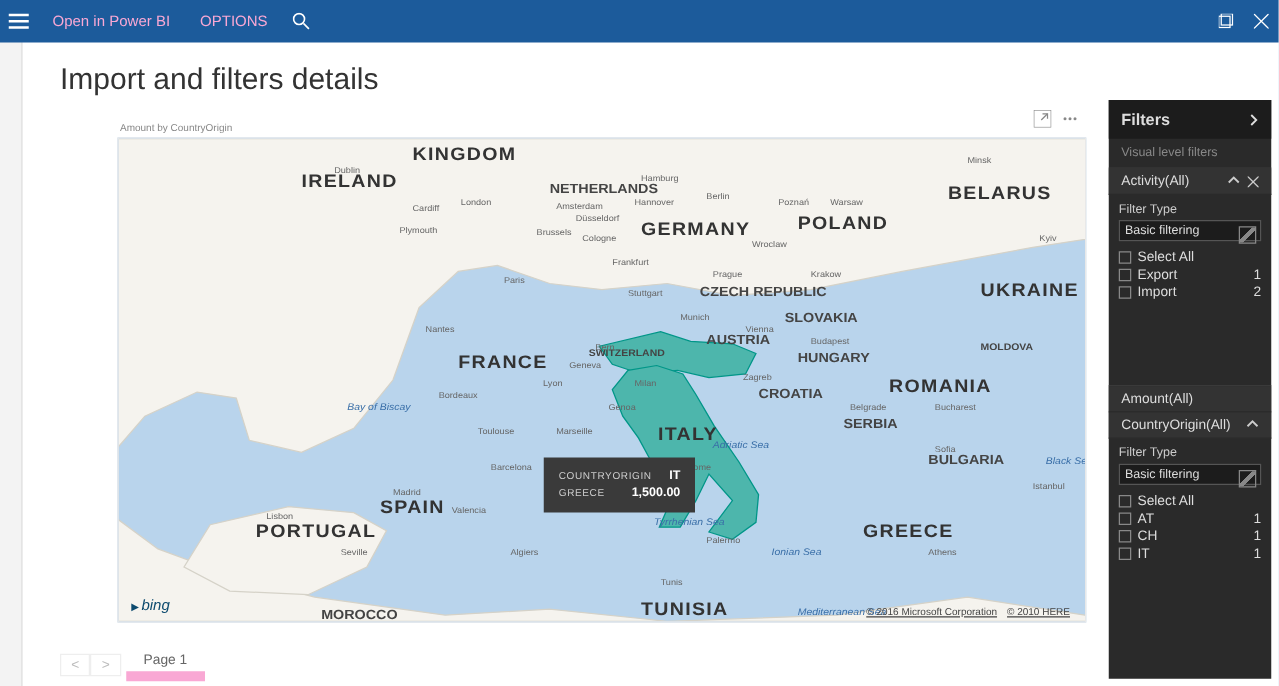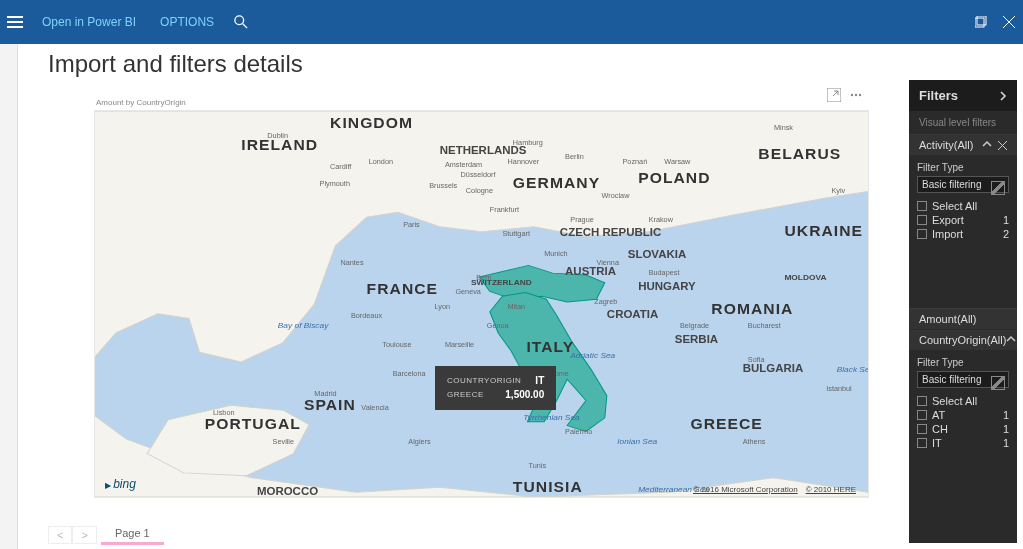--- a/index.html
+++ b/index.html
@@ -1,18 +1,18 @@
 <!DOCTYPE html>
 <html><head>
 <meta charset="utf-8">
 <style>
   * { margin: 0; padding: 0; box-sizing: border-box; font-family: "Segoe UI", Arial, sans-serif; }
   body { width: 1023px; height: 549px; overflow: hidden; background: #fff; position: relative; }
   .left-stripe { position: absolute; left: 0; top: 0; width: 18px; height: 100%; background: #f3f3f3; border-right: 1px solid #e0e0e0; z-index: 5; }
-  .titlebar { position: absolute; left: 0; top: 0; right: 0; height: 44px; background: #1c5b9b; display: flex; align-items: center; color: #7dd3fc; z-index: 20; }
+  .titlebar { position: absolute; left: 0; top: 0; right: 0; height: 34px; background: #1c5b9b; display: flex; align-items: center; color: #f9a8d4; z-index: 20; }
   .hamburger { width: 30px; height: 30px; display: flex; align-items: center; justify-content: center; cursor: pointer; }
   .hamburger span { width: 16px; height: 2px; background: #fff; position: relative; }
   .hamburger span::before, .hamburger span::after { content: ""; position: absolute; left: 0; width: 16px; height: 2px; background: #fff; }
   .hamburger span::before { top: -5px; } .hamburger span::after { top: 5px; }
   .tb-item { padding: 0 12px; font-size: 12px; line-height: 30px; cursor: pointer; }
   .search-icon { width: 30px; height: 30px; display: flex; align-items: center; justify-content: center; cursor: pointer; }
   .tb-spacer { flex: 1; }
   .winbtn { width: 28px; height: 30px; display: flex; align-items: center; justify-content: center; cursor: pointer; }
   .page-title { position: absolute; left: 48px; top: 50px; font-size: 24px; font-weight: 300; color: #333; }
   .canvas { position: absolute; left: 48px; top: 80px; right: 150px; bottom: 35px; }
@@ -30,22 +30,22 @@
   .tooltip { position: absolute; left: 340px; top: 255px; background: #3a3a3a; color: #fff; padding: 8px 12px; font-size: 10px; min-width: 110px; }
   .tooltip .row { display: flex; justify-content: space-between; gap: 14px; line-height: 14px; }
   .tooltip .lab { color: #ccc; font-size: 8px; letter-spacing: 0.5px; }
   .tooltip .val { font-weight: bold; font-size: 10px; }
   .attrib { position: absolute; right: 12px; bottom: 3px; font-size: 8px; color: #444; }
   .attrib span { margin-left: 8px; text-decoration: underline; }
   .bing { position: absolute; left: 10px; bottom: 6px; font-size: 12px; color: #0c4a6e; font-style: italic; }
   .bing::before { content: "▶"; font-size: 8px; margin-right: 2px; font-style: normal; }
   .tabs { position: absolute; left: 48px; bottom: 4px; display: flex; align-items: center; font-size: 11px; color: #666; }
   .tab-arrow { padding: 2px 8px; color: #bbb; cursor: pointer; border: 1px solid #eee; }
-  .tab { padding: 3px 14px; border-bottom: 3px solid #f9a8d4; cursor: pointer; margin-left: 4px; background: #fff; }
-  .filters { position: absolute; top: 80px; right: 6px; bottom: 6px; width: 108px; background: #2a2a2a; color: #ddd; font-size: 11px; display: flex; flex-direction: column; }
+  .tab { padding: 3px 14px; border-bottom: 8px solid #f9a8d4; cursor: pointer; margin-left: 4px; background: #fff; }
+  .filters { position: absolute; top: 80px; right: 6px; bottom: 6px; width: 130px; background: #2a2a2a; color: #ddd; font-size: 11px; display: flex; flex-direction: column; }
   .filters-header { background: #1c1c1c; padding: 8px 10px; font-size: 13px; font-weight: 600; display: flex; justify-content: space-between; align-items: center; cursor: pointer; }
   .section-title { padding: 6px 10px; color: #888; font-size: 10px; border-bottom: 1px solid #3a3a3a; }
   .field-row { background: #333; padding: 4px 10px; display: flex; justify-content: space-between; align-items: center; cursor: pointer; border-bottom: 1px solid #2a2a2a; }
   .field-icons { display: flex; gap: 6px; color: #aaa; align-items: center; }
   .filter-body { padding: 6px 8px 8px 8px; }
   .filter-label { font-size: 10px; color: #ccc; margin-bottom: 3px; }
   .filter-select { width: 100%; background: #1c1c1c; color: #ddd; border: 1px solid #555; font-size: 10px; padding: 2px 4px; appearance: none; position: relative; }
   .sel-wrap { position: relative; margin-bottom: 6px; }
   .sel-wrap::after { content: ""; position: absolute; right: 4px; top: 5px; width: 12px; height: 12px; border: 1px solid #888; pointer-events: none; background: linear-gradient(135deg, transparent 40%, #888 40%, #888 60%, transparent 60%); }
   .check-row { display: flex; align-items: center; justify-content: space-between; padding: 1px 0; }

